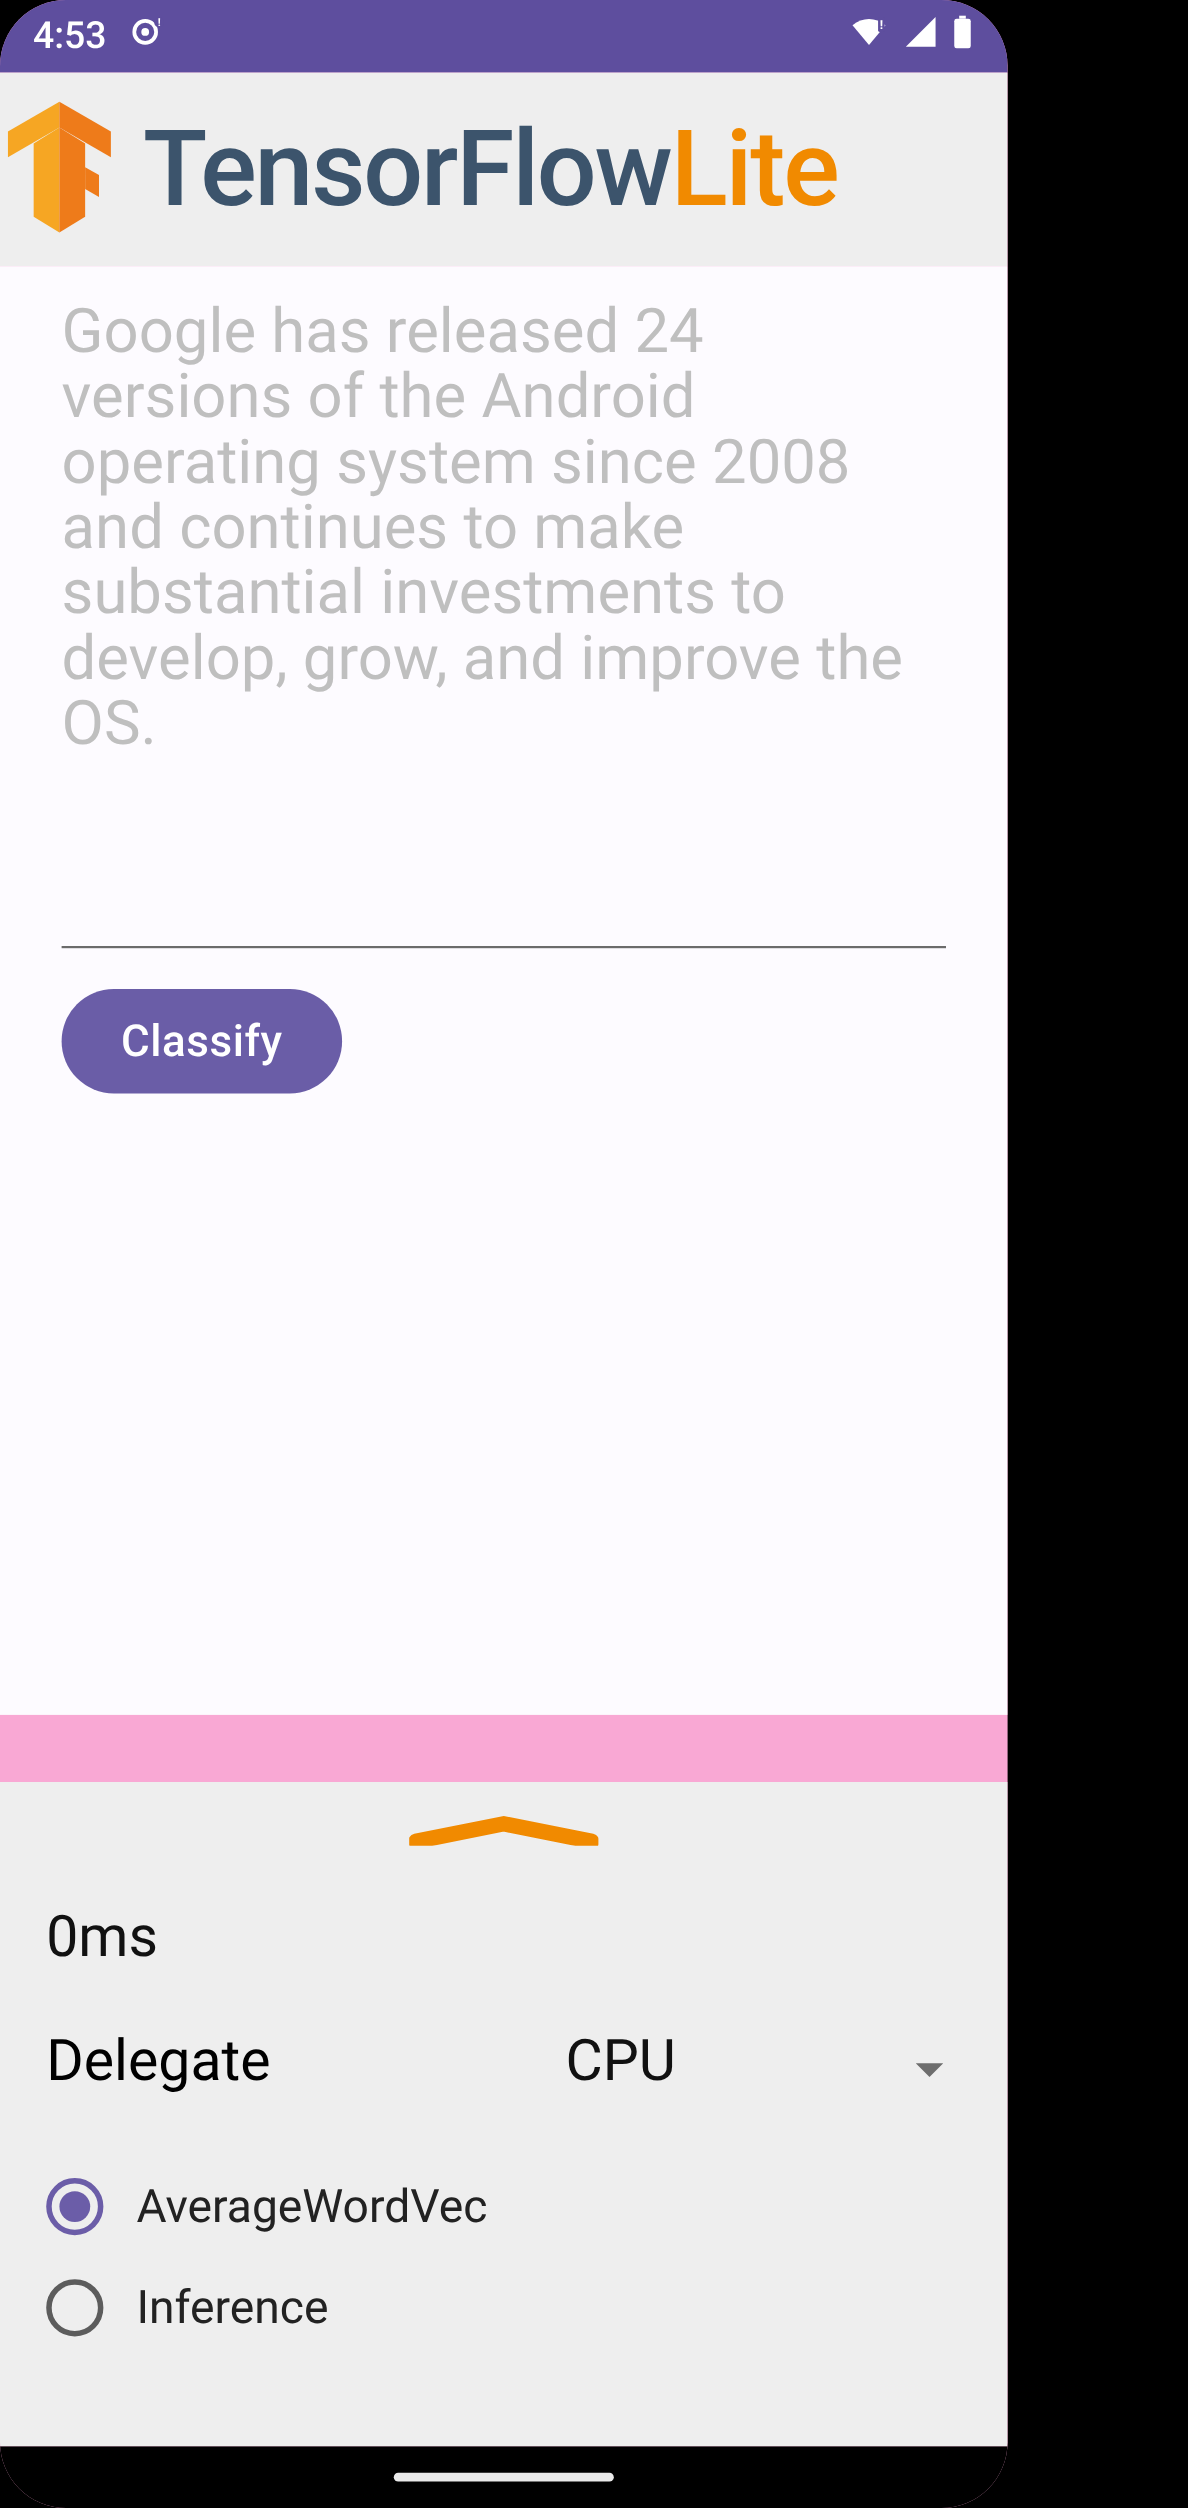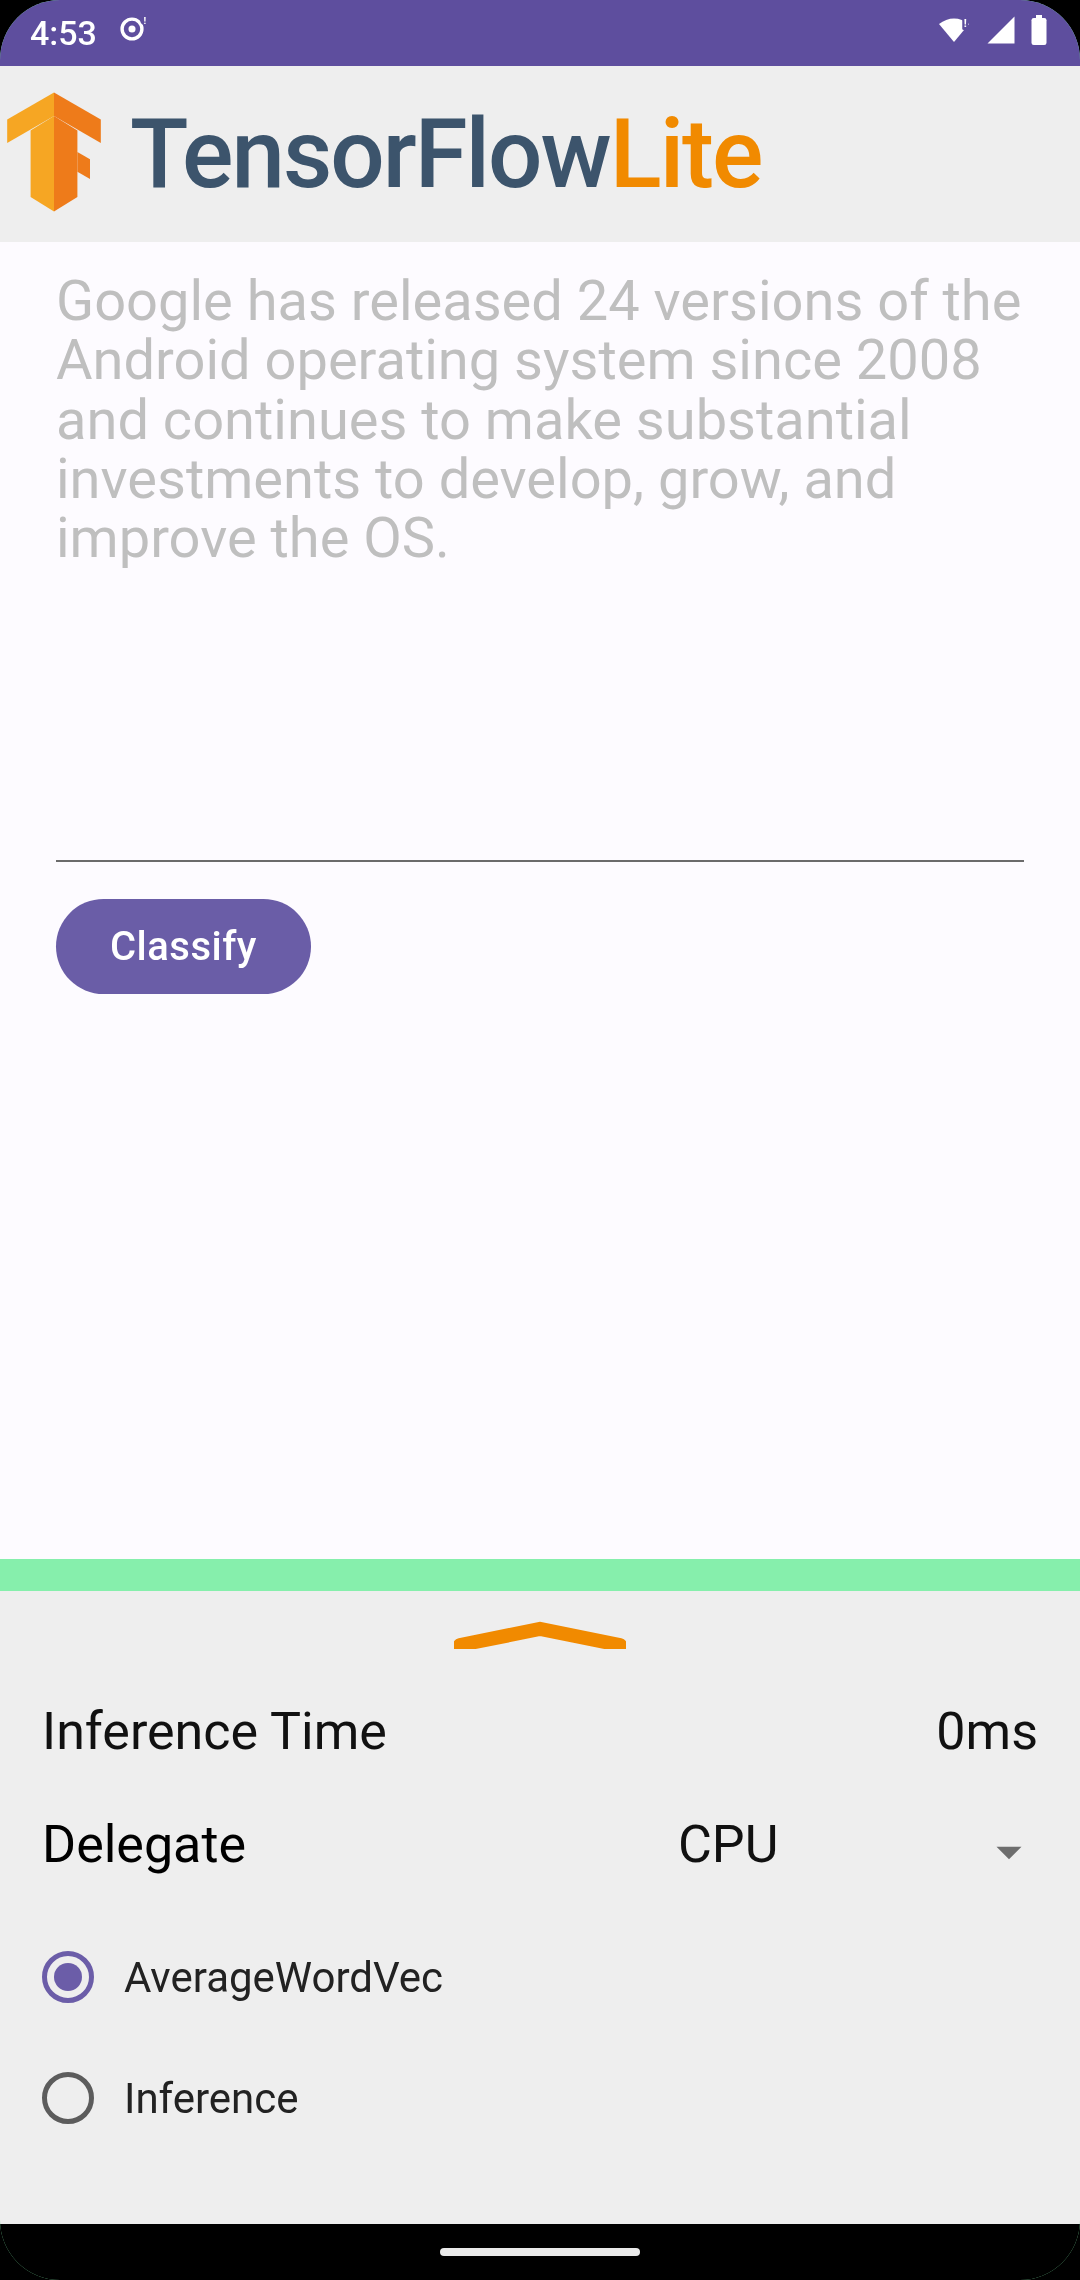--- a/index.html
+++ b/index.html
@@ -1,17 +1,17 @@
 <!DOCTYPE html>
 <html><head>
   <meta charset="utf-8">
   <style>
     * { margin:0; padding:0; box-sizing:border-box; font-family:Roboto,-apple-system,BlinkMacSystemFont,"Segoe UI",Arial,sans-serif; -webkit-font-smoothing:antialiased; }
     html,body { width:1080px; height:2280px; background:#000; overflow:hidden; }
-    .device { width:1080px; height:2280px; background:#86efac; position:relative; border-radius:60px; overflow:hidden; }
+    .device { width:916px; height:2280px; background:#f9a8d4; position:relative; border-radius:60px; overflow:hidden; }
     .status-bar { height:66px; background:#5e4e9e; display:flex; align-items:center; justify-content:space-between; padding:0 30px 0 30px; color:#fff; font-size:34px; }
     .status-left { display:flex; align-items:center; gap:18px; }
     .status-right { display:flex; align-items:center; gap:10px; }
     .status-right svg { height:30px; }
 
     .app-bar { height:176px; background:#eeeeee; display:flex; align-items:center; }
     .logo { display:flex; align-items:center; gap:22px; }
     .logo-word { font-size:96px; font-weight:500; letter-spacing:-2px; }
     .logo-word .tf { color:#3c546c; }
     .logo-word .lite { color:#f18a00; }
@@ -27,21 +27,21 @@
     .chevron-row { display:flex; justify-content:center; margin-bottom:48px; }
     .chevron { width:172px; height:28px; }
     .row { display:flex; align-items:center; justify-content:space-between; font-size:52px; color:#111; margin-bottom:52px; }
     .row .label { font-weight:400; }
     .row .value { font-weight:400;text-align:right; }
     .delegate-row { display:flex; align-items:flex-end; justify-content:space-between; font-size:52px; margin-bottom:76px; }
     .delegate-select { display:flex; align-items:center; min-width:360px; justify-content:space-between; }
     .delegate-select .sel-val { font-size:52px; color:#111; }
     .delegate-select .drop-icon svg { width:30px; height:18px; }
 
-    .radio-group { display:flex; flex-direction:column; gap:69px; margin-top:8px; }
+    .radio-group { display:flex; flex-direction:column; gap:40px; margin-top:8px; }
     .radio-item { display:flex; align-items:center; gap:30px; font-size:42px; color:#222; }
     .radio-outer { width:52px; height:52px; border-radius:50%; border:5px solid #6b5da8; display:flex; align-items:center; justify-content:center; }
     .radio-outer.unchecked { border-color:#5c5c5c; }
     .radio-inner { width:28px; height:28px; border-radius:50%; background:#6b5da8; }
 
     .nav-bar { position:absolute; bottom:0; left:0; right:0; height:56px; background:#000; display:flex; align-items:center; justify-content:center; }
     .nav-pill { width:200px; height:8px; background:#eaeaea; border-radius:4px; }
 
     
     .bottom-sheet { bottom:56px; }
@@ -114,21 +114,20 @@
   <div class="bottom-sheet">
     <div class="chevron-row">
       <span>
         <svg class="chevron" viewBox="0 0 172 28">
             <path d="M6 24 L86 8 L166 24" stroke="#f18a00" stroke-width="14" fill="none" stroke-linecap="round"></path>
           </svg>
       </span>
     </div>
 
     <div class="row">
-      <span class="label">Inference Time</span>
       <span class="value">0ms</span>
     </div>
 
     <div class="delegate-row">
       <span class="label">Delegate</span>
       <div class="delegate-select">
         <span class="sel-val">CPU</span>
         <span class="drop-icon" style="margin-right:14px;">
           <svg viewBox="0 0 24 14">
               <path d="M2 2 L12 12 L22 2 Z" fill="#6d6d6d"></path>

